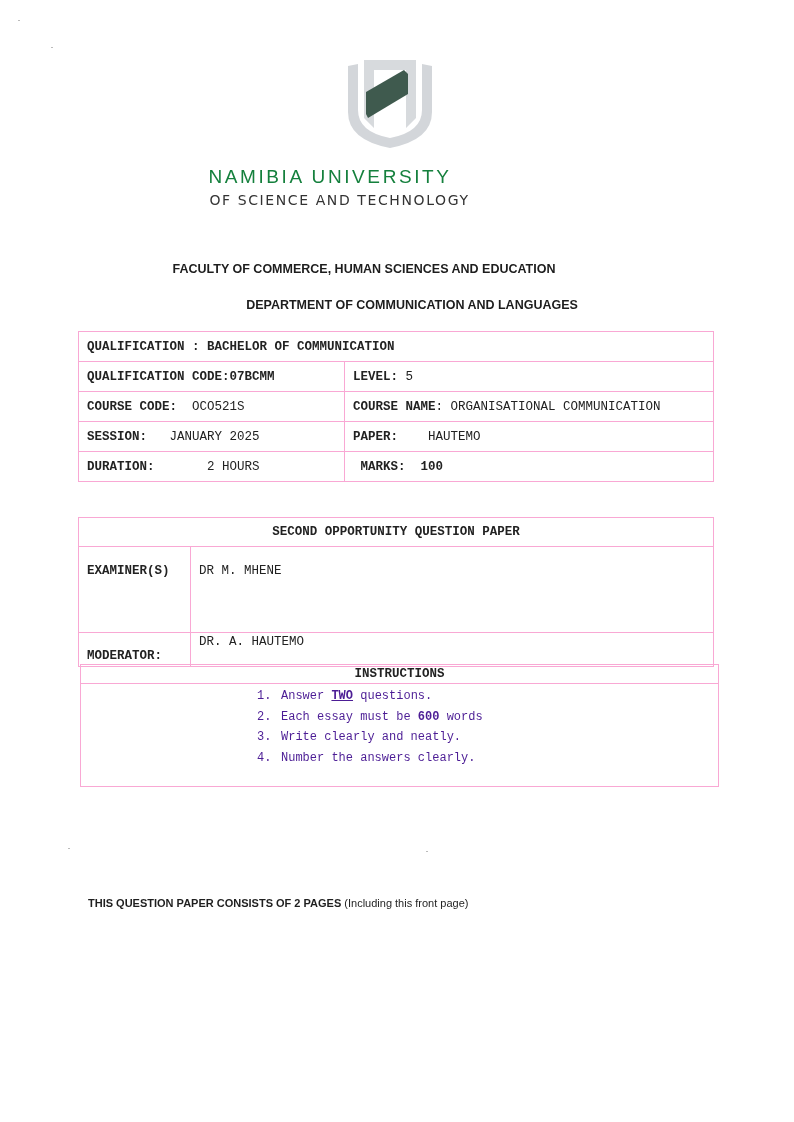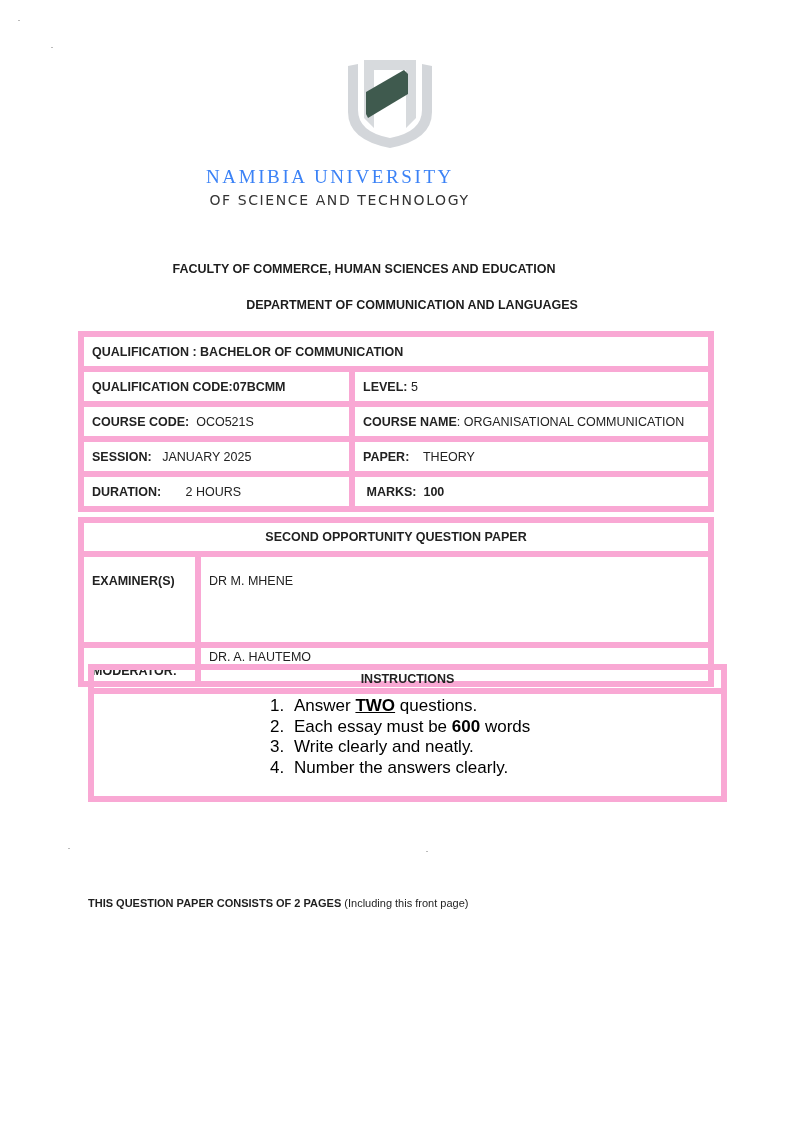--- a/index.html
+++ b/index.html
@@ -7,57 +7,57 @@
       width: 794px; height: 1122px; position: relative; overflow: hidden;
       font-family: "Liberation Sans", "DejaVu Sans", sans-serif;
       color: #1a1a1a;
     }
     .speck { position: absolute; width: 2px; height: 1px; background: #bbb; }
 
     
     .logo { position: absolute; left: 346px; top: 52px; width: 88px; height: 96px; }
     .brand-line1 {
       position: absolute; left: 0; width: 660px; top: 166px; text-align: center;
-      font-family: Liberation Serif, serif; font-size: 19px; letter-spacing: 2.6px;
-      color: #3b82f6; font-weight: normal;
+      font-family: Liberation Sans, sans-serif; font-size: 19px; letter-spacing: 2.6px;
+      color: #15803d; font-weight: normal;
     }
     .brand-line2 {
       position: absolute; left: 0; width: 679px; top: 192px; text-align: center;
       font-family: "DejaVu Sans", sans-serif; font-size: 14px; letter-spacing: 1.6px;
       color: #333;
     }
 
     .heading {
       position: absolute; left: 0; width: 728px; text-align: center;
       font-size: 12.5px; font-weight: bold; color: #1d1d1d;
     }
     .faculty { top: 262px; }
     .department { top: 298px; padding-left: 48px; }
 
     table { border-collapse: collapse; position: absolute; }
-    td { border: 6px solid #f9a8d4; font-size: 12.5px; color: #222; padding: 0 8px; vertical-align: middle; }
+    td { border: 1px solid #f9a8d4; font-size: 12.5px; color: #222; padding: 0 8px; vertical-align: middle; font-family: Liberation Mono, monospace; }
     .b { font-weight: bold; }
 
     .info-table { left: 78px; top: 331px; width: 636px; }
     .info-table td { height: 29px; }
     .info-table .c1 { width: 249px; }
 
     .exam-table { left: 78px; top: 517px; width: 636px; }
     .exam-table .hdr { height: 28px; text-align: center; font-weight: bold; }
     .exam-table .lbl { width: 95px; font-weight: bold; }
     .exam-table .row-exam td { height: 68px; vertical-align: top; padding-top: 17px; }
     .exam-table .row-mod td { height: 30px; }
     .exam-table .row-mod .val { vertical-align: top; padding-top: 2px; }
     .exam-table .row-mod .lbl { vertical-align: bottom; padding-bottom: 3px; }
 
-    .instr-table { left: 80px; top: 664px; width: 639px; margin-left: 8px; }
+    .instr-table { left: 80px; top: 664px; width: 639px; }
     .instr-table .hdr { height: 18px; text-align: center; font-weight: bold; font-size: 12.5px; }
     .instr-table .body { height: 102px; vertical-align: top; padding: 0; }
     ol.instr { margin: 2px 0 0 0; padding: 0 0 0 176px; list-style: none; }
-    ol.instr li { font-size: 17px; height: 20.5px; line-height: 20px; color: #000000; }
+    ol.instr li { font-size: 12px; height: 20.5px; line-height: 20px; color: #4c1d95; }
     ol.instr .num { display: inline-block; width: 24px; }
     .u { text-decoration: underline; font-weight: bold; }
 
     .footer-note { position: absolute; left: 88px; top: 897px; font-size: 11px; color: #1f1f1f; }
   </style>
 </head>
 <body>
 
 <div class="speck" style="left:18px;top:20px;"></div>
 <div class="speck" style="left:51px;top:47px;"></div>
@@ -86,21 +86,21 @@
   <tr>
     <td class="c1 b">QUALIFICATION CODE:07BCMM</td>
     <td><span class="b">LEVEL:</span>&nbsp;<span>5</span></td>
   </tr>
   <tr>
     <td class="c1"><span class="b">COURSE CODE:</span>&nbsp; <span>OCO521S</span></td>
     <td><span class="b">COURSE NAME</span><span>: ORGANISATIONAL COMMUNICATION</span></td>
   </tr>
   <tr>
     <td class="c1"><span class="b">SESSION:</span>&nbsp;&nbsp; <span>JANUARY 2025</span></td>
-    <td><span class="b">PAPER:</span>&nbsp;&nbsp;&nbsp; <span>THEORY</span></td>
+    <td><span class="b">PAPER:</span>&nbsp;&nbsp;&nbsp; <span>HAUTEMO</span></td>
   </tr>
   <tr>
     <td class="c1"><span class="b">DURATION:</span>&nbsp;&nbsp;&nbsp;&nbsp;&nbsp;&nbsp; <span>2 HOURS</span></td>
     <td class="b">&nbsp;<span>MARKS:</span>&nbsp; <span>100</span></td>
   </tr>
 </tbody>
   </table>
 
 <table class="exam-table">
   <tbody>

